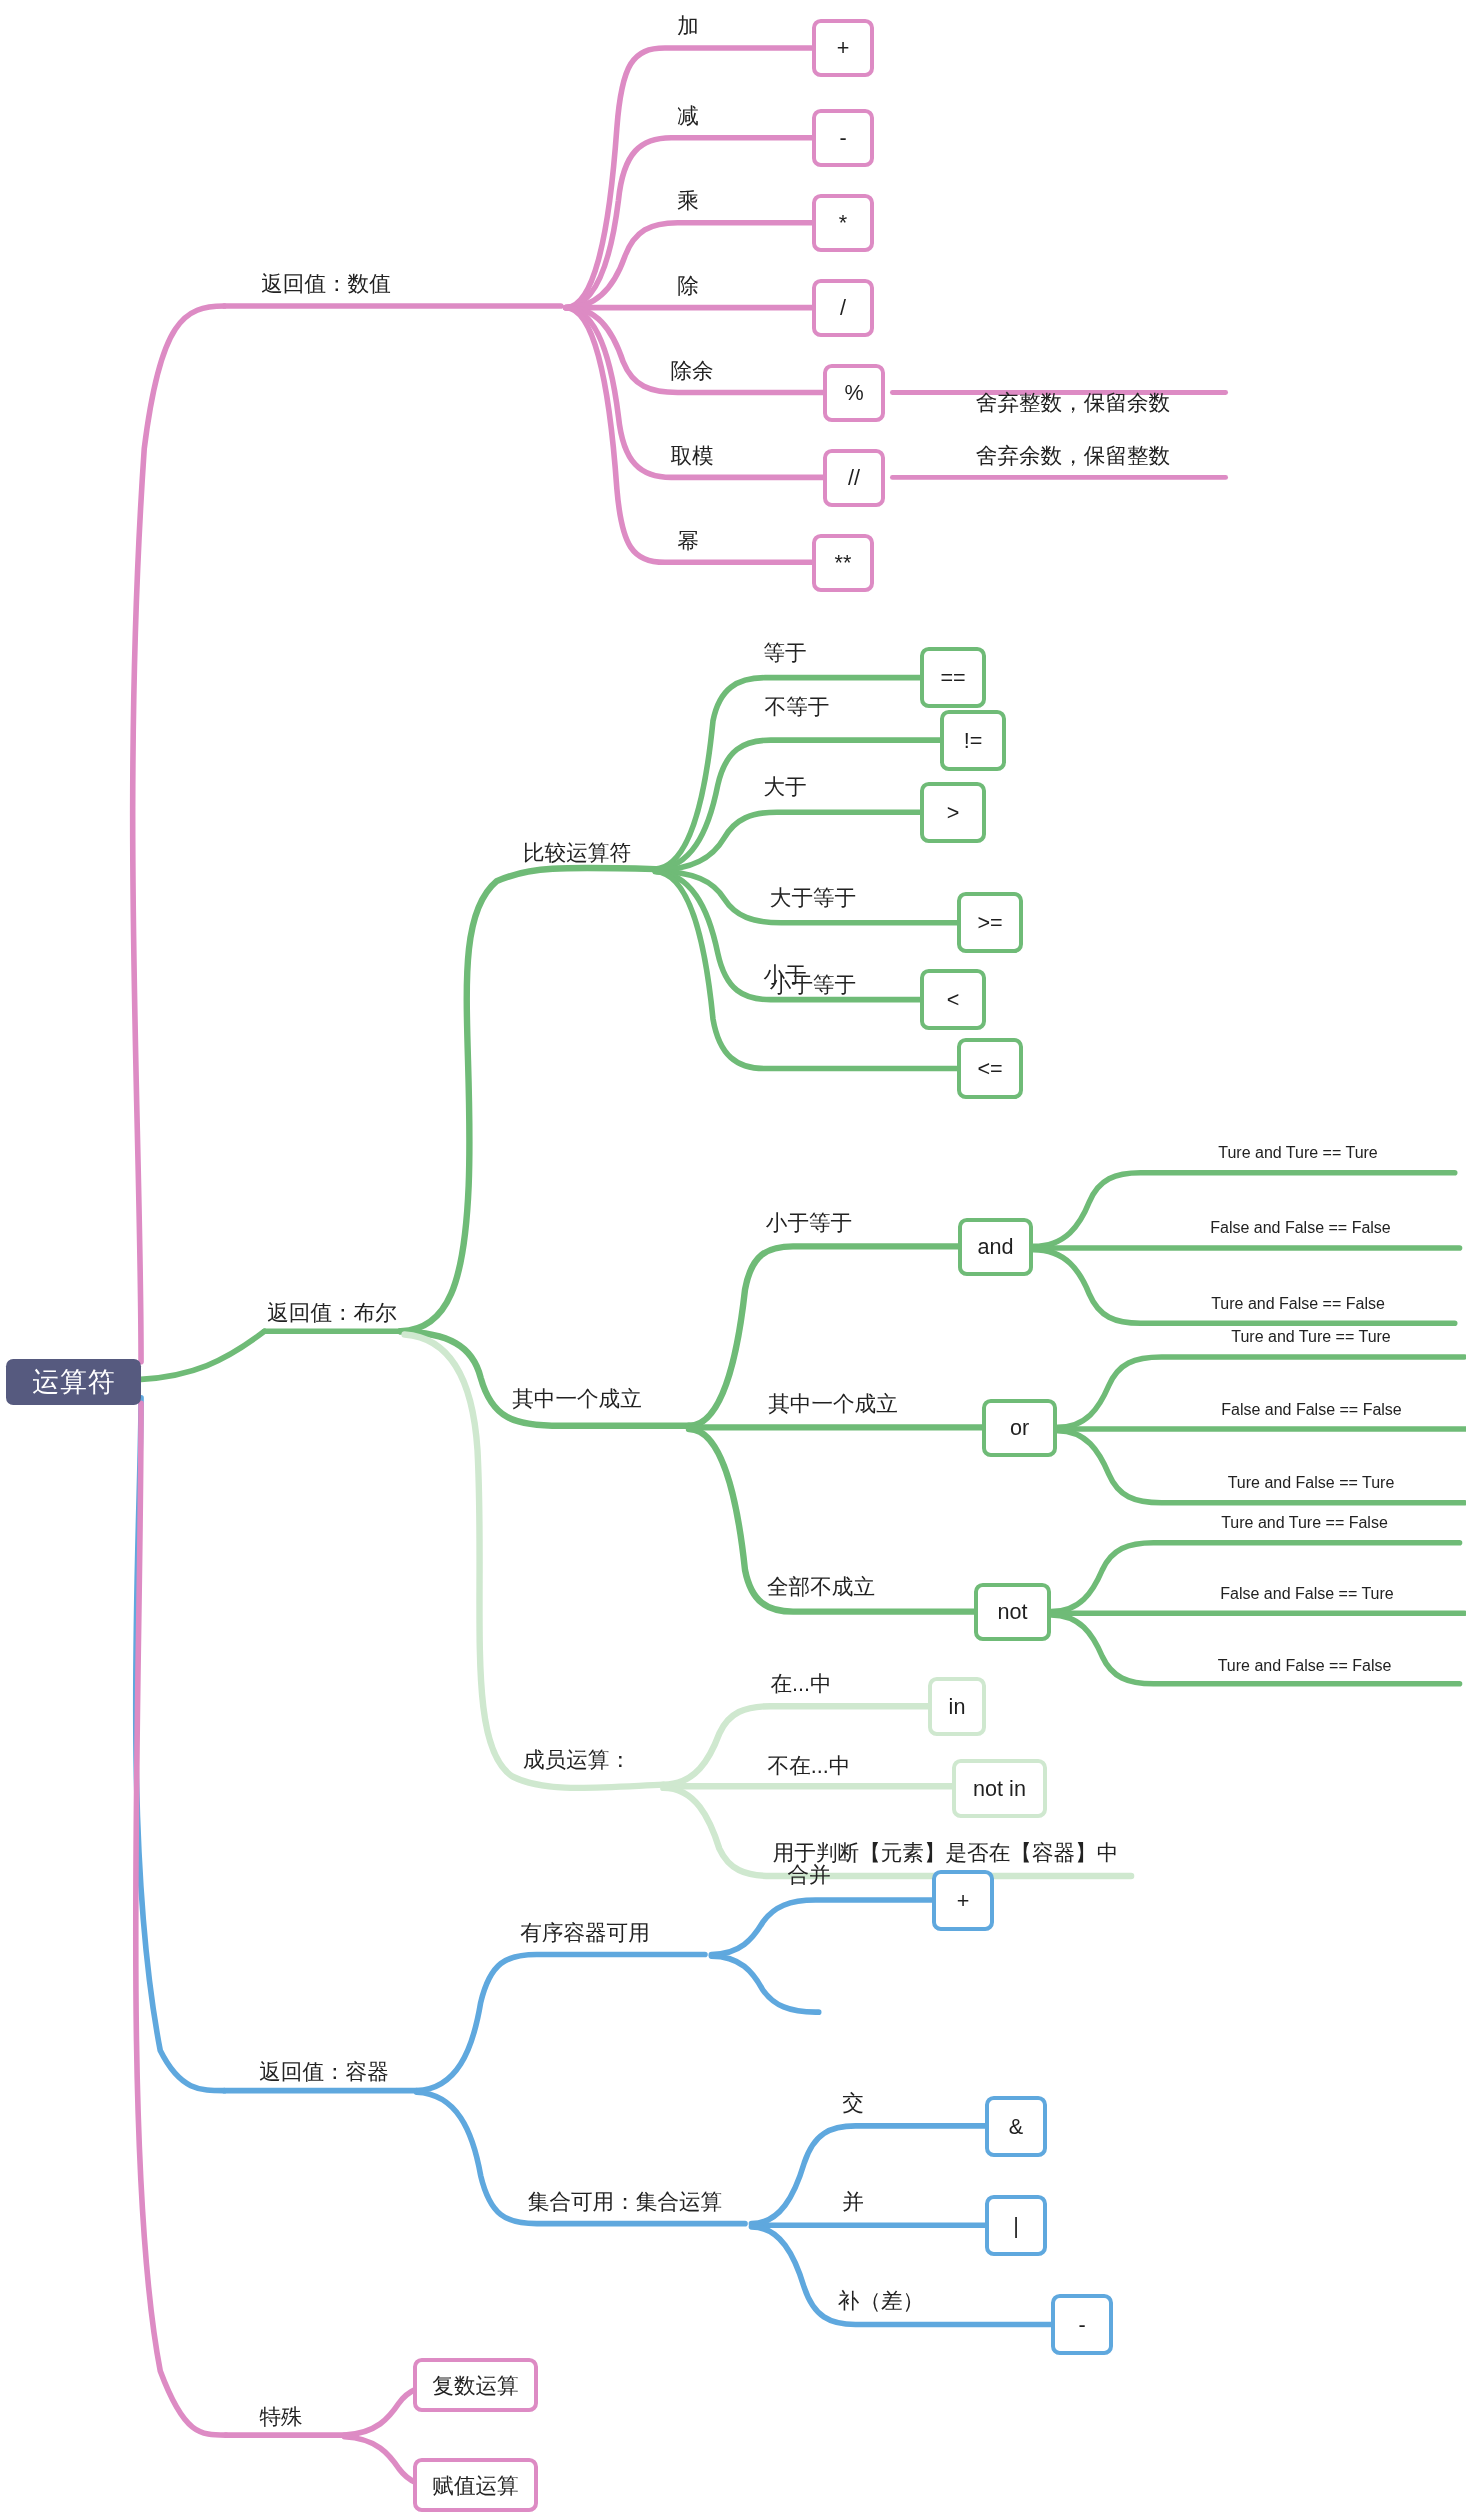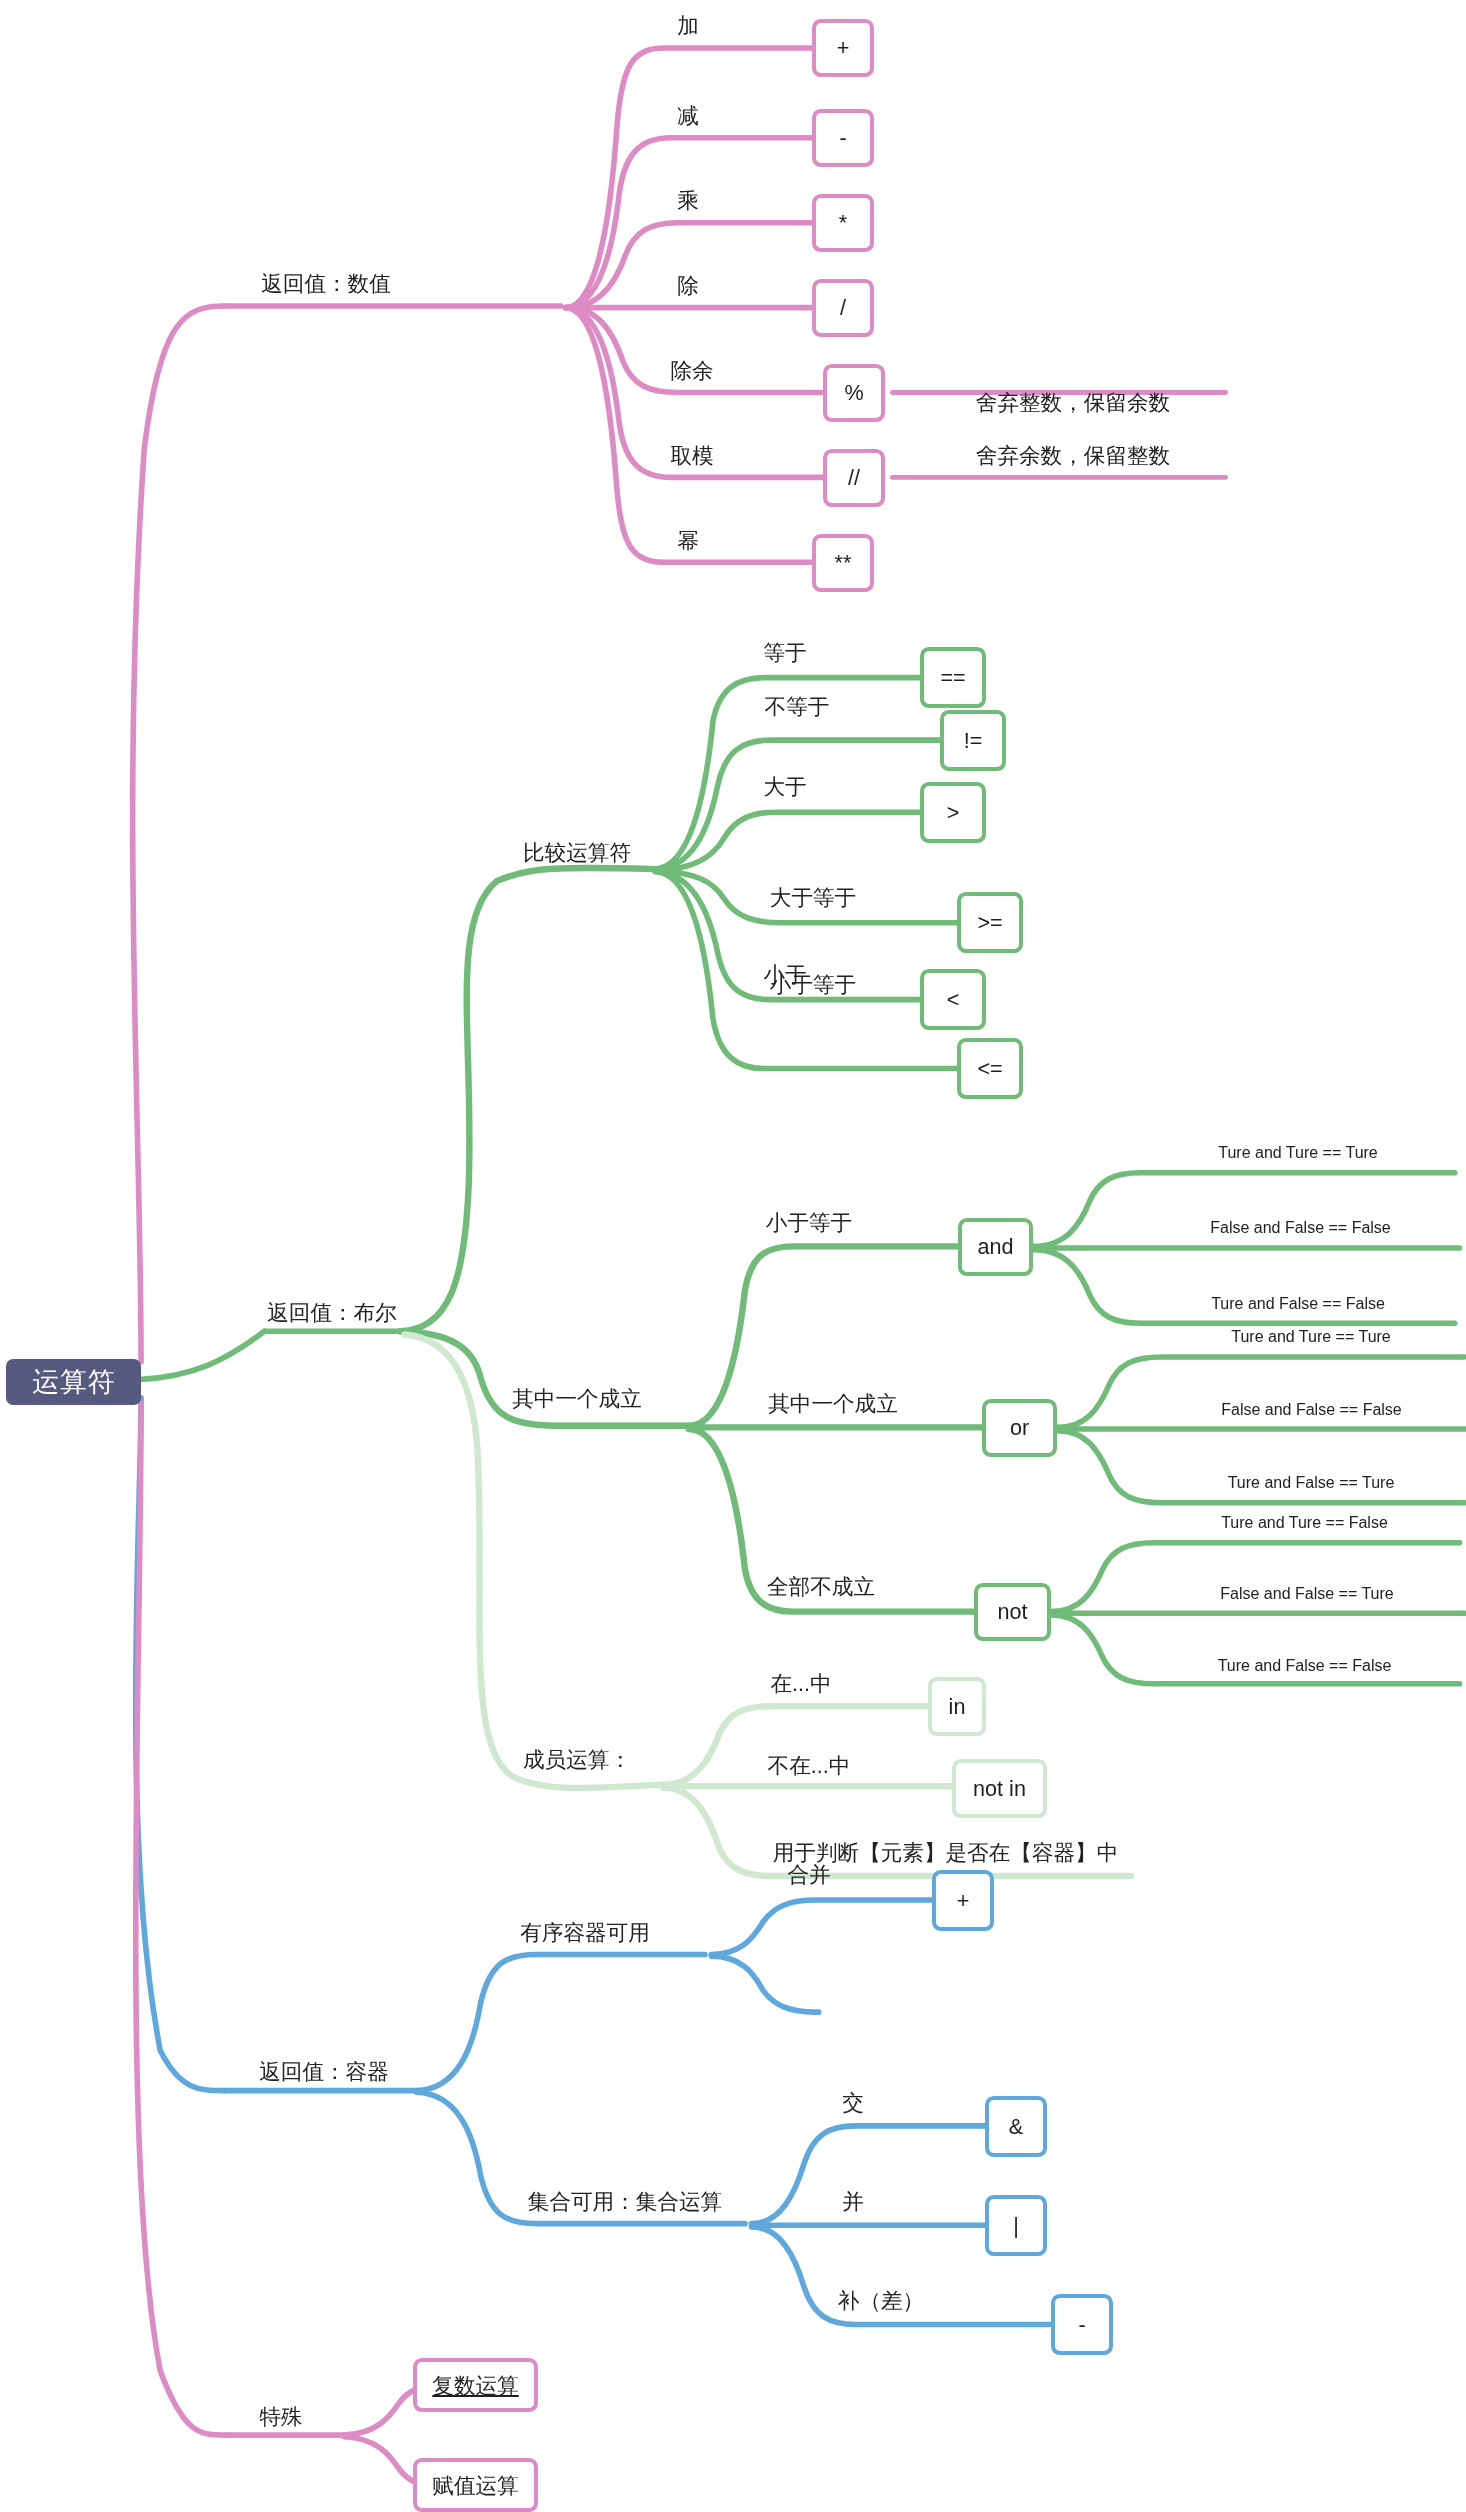--- a/index.html
+++ b/index.html
@@ -245,17 +245,17 @@
   <div class="node opbox blue" style="left:985px; top:2096px; width:62px; height:61px;">&amp;</div>
 
   <div class="node label" style="left:825px; top:2187px; width:56px; height:29px;">并</div>
   <div class="node opbox blue" style="left:985px; top:2195px; width:62px; height:61px;">|</div>
 
   <div class="node label" style="left:825px; top:2286px; width:112px; height:29px;">补（差）</div>
   <div class="node opbox blue" style="left:1051px; top:2294px; width:62px; height:61px;">-</div>
 
   <div class="node label" style="left:237px; top:2402px; width:88px; height:29px;">特殊</div>
 
-  <div class="node opbox pink-wide" style="left:413px; top:2358px; width:125px; height:54px;text-decoration:underline;">复数运算</div>
+  <div class="node opbox pink-wide" style="left:413px; top:2358px; width:125px; height:54px;">复数运算</div>
   <div class="node opbox pink-wide" style="left:413px; top:2458px; width:125px; height:54px;">赋值运算</div>
 
 </div>
 
 
 </body></html>

